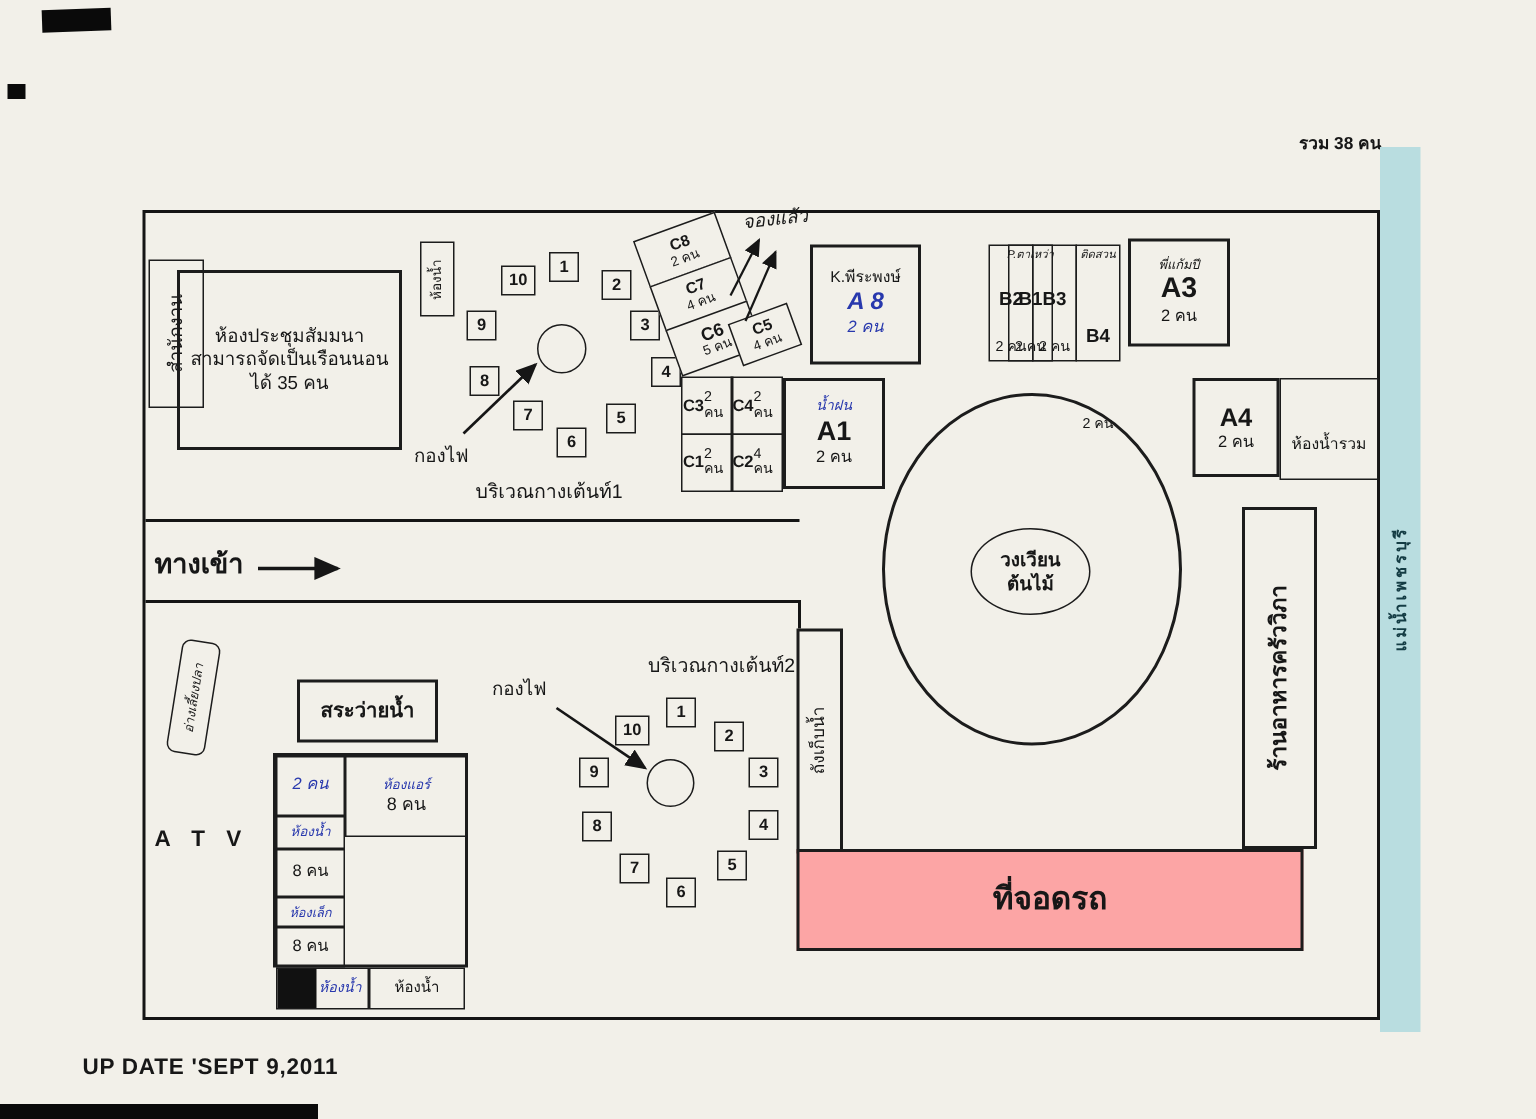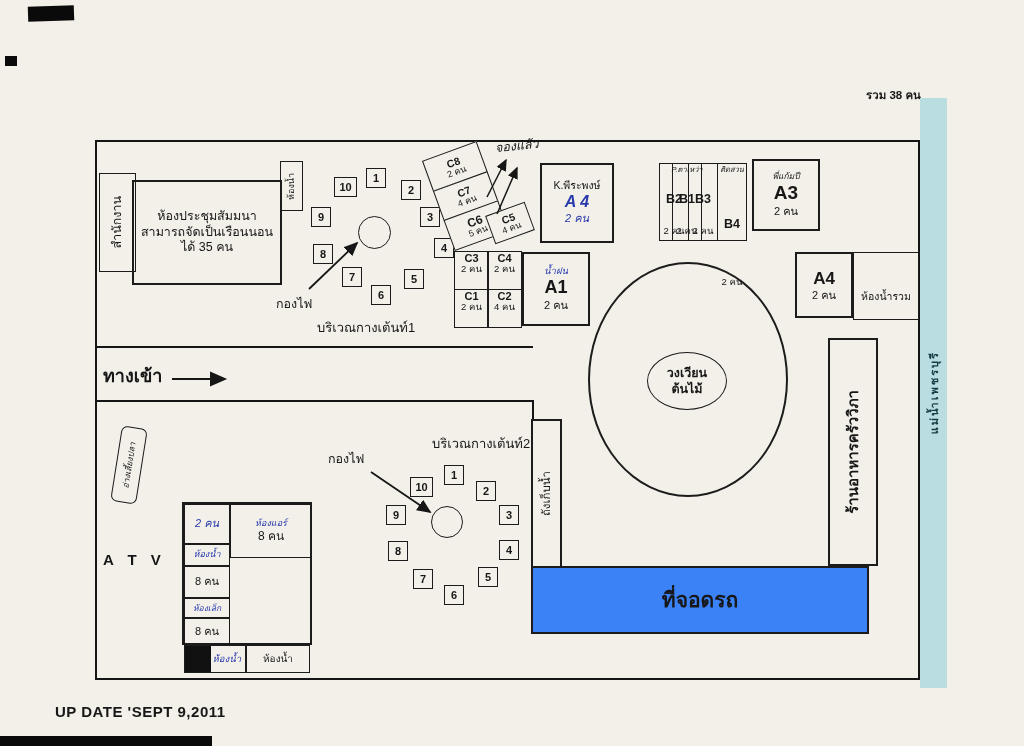--- a/index.html
+++ b/index.html
@@ -18,21 +18,21 @@
   .artifact{position:absolute;background:#0a0a0a;}
   .cgroup{position:absolute;left:437px;top:150px;width:58px;transform:rotate(-20deg);transform-origin:50% 50%;}
   .cgcell{border:1.6px solid #1c1c1c;height:33px;margin-top:-1.6px;display:flex;flex-direction:column;align-items:center;justify-content:center;line-height:1.05;background:#f2f0e9;}
   .cgname{font-weight:700;font-size:10.5px;}
   .cgcount{font-size:9px;}
   .bcol{position:absolute;top:163px;width:30px;height:78px;border:1.8px solid #1c1c1c;display:flex;flex-direction:column;align-items:center;justify-content:space-between;padding:2px 0;}
   .bnote{font-size:7.5px;line-height:1;white-space:nowrap;min-height:8px;}
   .bname{font-weight:700;font-size:12.5px;}
   .bcount{font-size:9.5px;}
   .grid2{position:absolute;left:455px;top:252px;display:grid;grid-template-columns:33px 33px;}
-  .gcell{border:1.5px solid #1c1c1c;height:39px;display:flex;flex-direction:column;align-items:center;line-height:1.1;margin:-0.75px;}
+  .gcell{border:1.5px solid #1c1c1c;height:39px;display:flex;align-items:center;justify-content:center;line-height:1.1;margin:-0.75px;}
   .gname{font-weight:700;font-size:11px;}
   .gcount{font-size:9.5px;}
   svg.overlay{position:absolute;left:0;top:0;pointer-events:none;}
   .roomnote{font-size:9.5px;line-height:1.1;}
   .roomname{font-weight:700;}
   .roomcount{font-size:11px;}
 </style>
 </head>
 <body>
 
@@ -51,21 +51,21 @@
     <span class="vtext" style="font-size:11px;font-weight:700;letter-spacing:2px;color:#143c44;">แม่น้ำเพชรบุรี</span>
   </div>
 
   <div class="abs" style="left:97px;top:346px;width:436px;border-top:2px solid #151515;"></div>
   <div class="abs" style="left:97px;top:400px;width:436px;border-top:2px solid #151515;"></div>
   <div class="abs" style="left:532px;top:400px;height:167px;border-left:2px solid #151515;"></div>
 
   <div class="box thin" style="left:99px;top:173px;width:37px;height:99px;">
     <span class="vtext" style="font-size:12.5px;">สำนักงาน</span>
   </div>
-  <div class="box" style="left:132px;top:180px;width:150px;height:105px;font-size:12.5px;padding:4px;">
+  <div class="box" style="left:118px;top:180px;width:150px;height:120px;font-size:12.5px;padding:4px;">
     <div>ห้องประชุมสัมมนา</div>
     <div>สามารถจัดเป็นเรือนนอน</div>
     <div>ได้ 35 คน</div>
   </div>
   <div class="box thin" style="left:280px;top:161px;width:23px;height:50px;">
     <span class="vtext" style="font-size:9px;">ห้องน้ำ</span>
   </div>
 
   <div class="circle" style="left:358px;top:216px;width:33px;height:33px;"></div>
   <div class="nbox" style="left:366px;top:168px;">1</div>
@@ -96,21 +96,21 @@
     </div>
   </div>
   <div class="box thin" style="left:489px;top:208px;width:42px;height:30px;transform:rotate(-20deg);line-height:1.05;background:#f2f0e9;">
     <div class="cgname">C5</div>
     <div class="cgcount">4 คน</div>
   </div>
   <div class="label hand" style="left:495px;top:136px;font-size:12.5px;transform:rotate(-6deg);">จองแล้ว</div>
 
   <div class="box" style="left:540px;top:163px;width:74px;height:80px;">
     <div class="roomnote" style="font-size:10.5px;">K.พีระพงษ์</div>
-    <div class="roomname blue hand" style="font-size:16px;">A 4</div>
+    <div class="roomname blue hand" style="font-size:16px;">A 8</div>
     <div class="roomcount blue hand">2 คน</div>
   </div>
 
   <div class="bcol" style="left:648px;margin-left:24px;">
     <div class="bnote hand">P.ตาเหว่า</div>
     <div class="bname">B1</div>
     <div class="bcount">2 คน</div>
   </div>
   <div class="bcol" style="left:659px;">
     <div class="bnote"></div>
@@ -174,20 +174,23 @@
   </div>
 
   <div class="box" style="left:828px;top:338px;width:50px;height:228px;">
     <span class="vtext" style="font-size:15px;font-weight:700;">ร้านอาหารครัววิภา</span>
   </div>
 
   <div class="label" style="left:103px;top:361px;font-size:18px;font-weight:700;">ทางเข้า</div>
 
   <div class="box thin" style="left:116px;top:427px;width:26px;height:76px;transform:rotate(9deg);border-radius:6px;">
     <span class="vtext hand" style="font-size:8.5px;">อ่างเลี้ยงปลา</span>
+  </div>
+  <div class="box" style="left:198px;top:453px;width:94px;height:42px;font-size:13.5px;font-weight:700;">
+    <div>สระว่ายน้ำ</div>
   </div>
   <div class="label" style="left:103px;top:551px;font-size:15px;font-weight:700;letter-spacing:5px;">A T V</div>
 
   <div class="abs" style="left:182px;top:502px;width:130px;height:143px;border:2px solid #1c1c1c;"></div>
   <div class="box thin" style="left:184px;top:504px;width:46px;height:40px;font-size:11px;">
     <div class="blue hand">2 คน</div>
   </div>
   <div class="box thin" style="left:184px;top:544px;width:46px;height:22px;font-size:9px;">
     <div class="blue hand">ห้องน้ำ</div>
   </div>
@@ -222,21 +225,21 @@
   <div class="nbox" style="left:413px;top:569px;">7</div>
   <div class="nbox" style="left:388px;top:541px;">8</div>
   <div class="nbox" style="left:386px;top:505px;">9</div>
   <div class="nbox" style="left:410px;top:477px;width:23px;">10</div>
   <div class="label" style="left:328px;top:449px;font-size:12.5px;">กองไฟ</div>
   <div class="label" style="left:432px;top:433px;font-size:13px;">บริเวณกางเต้นท์2</div>
 
   <div class="box" style="left:531px;top:419px;width:31px;height:150px;background:#f2f0e9;">
     <span class="vtext" style="font-size:11.5px;">ถังเก็บน้ำ</span>
   </div>
-  <div class="box" style="left:531px;top:566px;width:338px;height:68px;font-size:21px;font-weight:700;background:#3b82f6;">
+  <div class="box" style="left:531px;top:566px;width:338px;height:68px;font-size:21px;font-weight:700;background:#fca5a5;">
     <div>ที่จอดรถ</div>
   </div>
 
   <div class="label" style="left:55px;top:703px;font-size:15px;font-weight:700;letter-spacing:0.5px;">UP DATE 'SEPT 9,2011</div>
 
   <svg class="overlay" width="1024" height="746">
     <defs>
       <marker id="ah" markerWidth="9" markerHeight="8" refX="7" refY="3.5" orient="auto">
         <path d="M0,0 L8,3.5 L0,7 z" fill="#161616"></path>
       </marker>

